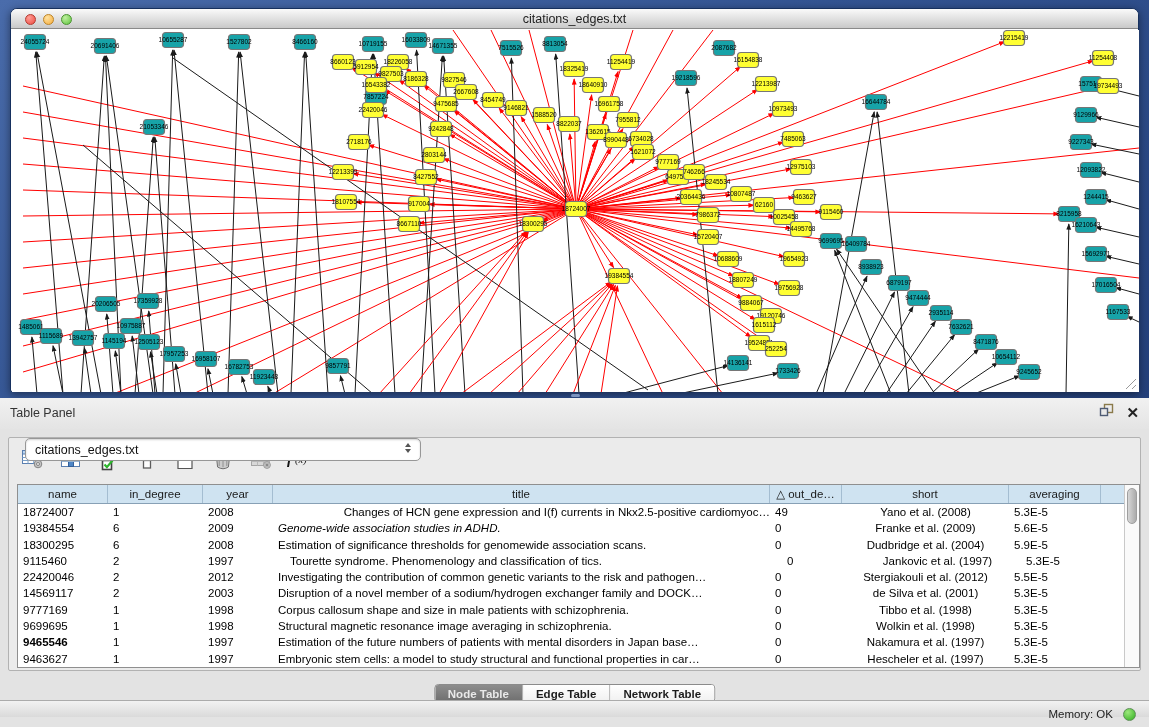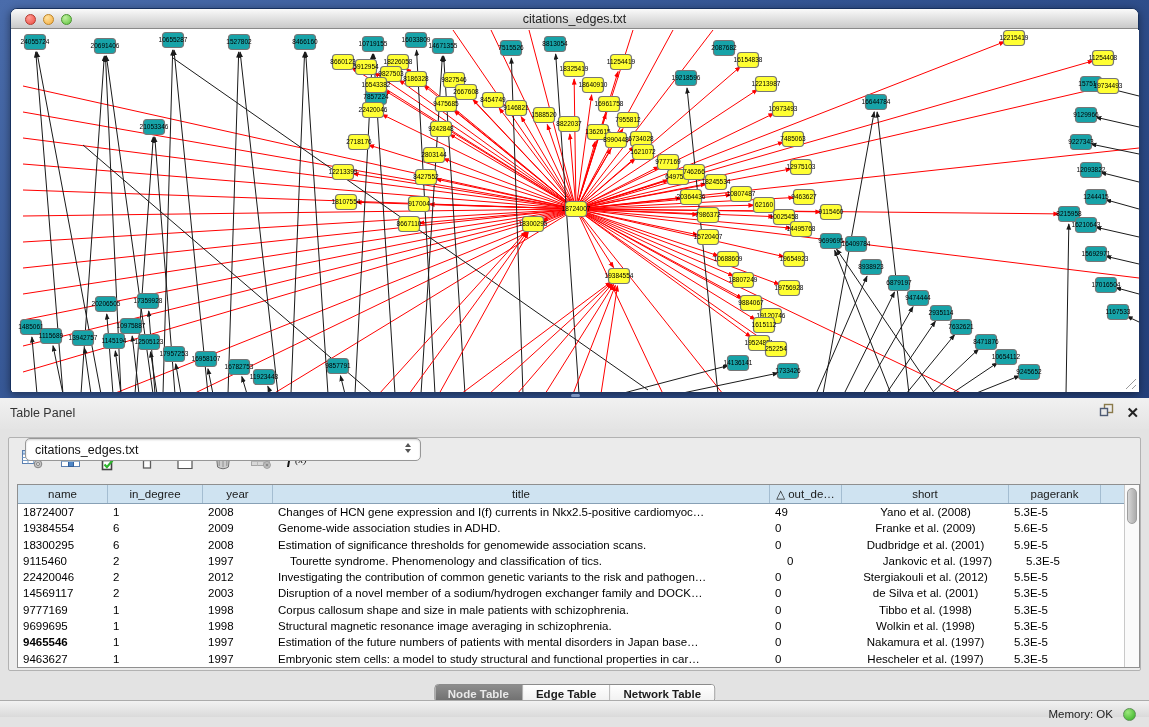--- a/index.html
+++ b/index.html
@@ -813,48 +813,48 @@
           </span>
       </div>
       <div class="table-wrap">
         <div class="thead" id="thead">
             <div class="hcell" style="width: 90px;">name</div>
             <div class="hcell" style="width: 95px;">in_degree</div>
             <div class="hcell" style="width: 70px;">year</div>
             <div class="hcell" style="width: 497px;">title</div>
             <div class="hcell" style="width: 72px;">△ out_de…</div>
             <div class="hcell" style="width: 167px;">short</div>
-            <div class="hcell" style="width: 92px;">pagerank</div>
+            <div class="hcell" style="width: 92px;">averaging</div>
           </div>
         <div id="tbody">
             <div class="trow">
               <div class="cell" style="width: 90px;">18724007</div>
               <div class="cell" style="width: 95px;">1</div>
               <div class="cell" style="width: 70px;">2008</div>
-              <div class="cell" style="width: 497px;">Changes of HCN gene expression and I(f) currents in Nkx2.5-positive cardiomyoc…</div>
+              <div class="cell" style="width: 497px; text-align: right;">Changes of HCN gene expression and I(f) currents in Nkx2.5-positive cardiomyoc…</div>
               <div class="cell" style="width: 72px;">49</div>
               <div class="cell center" style="width: 167px;">Yano et al. (2008)</div>
               <div class="cell" style="width: 92px;">5.3E-5</div>
             </div>
             <div class="trow">
               <div class="cell" style="width: 90px;">19384554</div>
               <div class="cell" style="width: 95px;">6</div>
               <div class="cell" style="width: 70px;">2009</div>
-              <div class="cell" style="width: 497px;">Genome-wide association studies in ADHD.</div>
+              <div class="cell" style="width: 497px; font-style: italic;">Genome-wide association studies in ADHD.</div>
               <div class="cell" style="width: 72px;">0</div>
               <div class="cell center" style="width: 167px;">Franke et al. (2009)</div>
               <div class="cell" style="width: 92px;">5.6E-5</div>
             </div>
             <div class="trow">
               <div class="cell" style="width: 90px;">18300295</div>
               <div class="cell" style="width: 95px;">6</div>
               <div class="cell" style="width: 70px;">2008</div>
               <div class="cell" style="width: 497px;">Estimation of significance thresholds for genomewide association scans.</div>
               <div class="cell" style="width: 72px;">0</div>
-              <div class="cell center" style="width: 167px;">Dudbridge et al. (2001)</div>
+              <div class="cell center" style="width: 167px;">Dudbridge et al. (2004)</div>
               <div class="cell" style="width: 92px;">5.9E-5</div>
             </div>
             <div class="trow">
               <div class="cell" style="width: 90px;">9115460</div>
               <div class="cell" style="width: 95px;">2</div>
               <div class="cell" style="width: 70px;">1997</div>
               <div class="cell" style="width: 497px; margin-left: 12px;">Tourette syndrome. Phenomenology and classification of tics.</div>
               <div class="cell" style="width: 72px;">0</div>
               <div class="cell center" style="width: 167px;">Jankovic et al. (1997)</div>
               <div class="cell" style="width: 92px;">5.3E-5</div>

